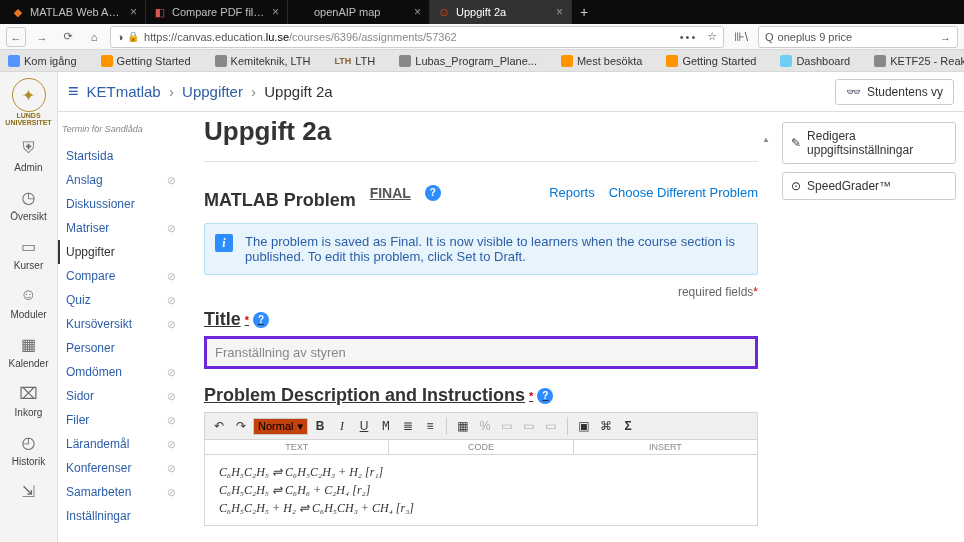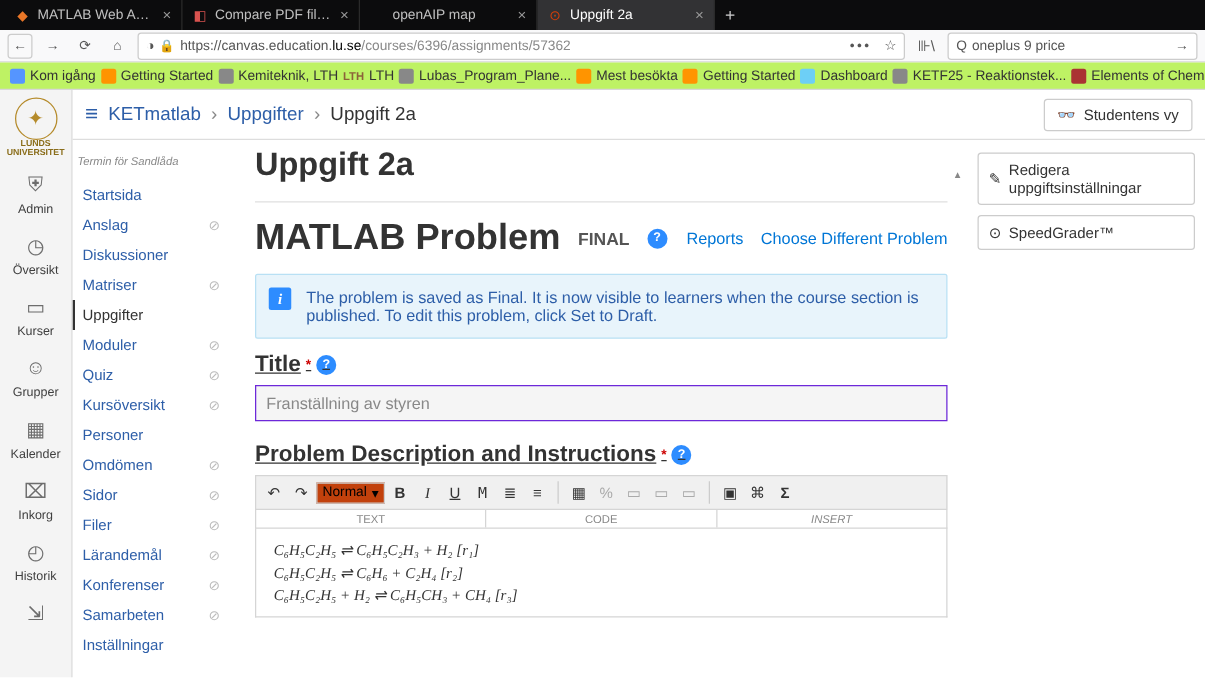--- a/index.html
+++ b/index.html
@@ -17,21 +17,21 @@
     .navicon { width: 20px; height: 20px; display: flex; align-items: center; justify-content: center; border: 1px solid #ccc; border-radius: 3px; color: #555; font-size: 11px; }
     .urlbar { flex: 1; height: 22px; border: 1px solid #ccc; border-radius: 3px; display: flex; align-items: center; padding: 0 6px; gap: 4px; font-size: 11px; color: #555; background: #fff; }
     .urlbar .lock { color: #12bc00; font-size: 10px; }
     .urlbar .domain { color: #000; }
     .urlbar .rest { color: #888; }
     .urlbar .meatballs { margin-left: auto; color: #555; letter-spacing: 2px; }
     .searchbar { width: 200px; height: 22px; border: 1px solid #ccc; border-radius: 3px; display: flex; align-items: center; padding: 0 6px; font-size: 11px; color: #555; background: #fff; }
     .searchbar .sq { margin-left: 4px; color: #555; flex:1; }
     .searchbar .arrow { color:#555; }
 
-    .bookmarks { height: 22px; background: #bef264; border-bottom: 1px solid #d7d7d7; display: flex; align-items: center; padding: 0 6px; gap: 0; overflow: hidden; }
+    .bookmarks { height: 22px; background: #e5e5e5; border-bottom: 1px solid #d7d7d7; display: flex; align-items: center; padding: 0 6px; gap: 20px; overflow: hidden; }
     .bm { display: flex; align-items: center; gap: 4px; font-size: 11px; color: #333; white-space: nowrap; padding: 0 2px; }
     .bm .bmicon { width: 12px; height: 12px; border-radius: 2px; display: inline-block; }
 
     .app { display: flex; height: calc(542px - 24px - 26px - 22px); }
 
     .globalnav { width: 58px; background: #f4f4f4; border-right: 1px solid #ddd; display: flex; flex-direction: column; align-items: center; gap: 4px; padding-top: 4px; }
     .gn-item { display: flex; flex-direction: column; align-items: center; gap: 2px; font-size: 10px; color: #3f3f3f; padding: 4px 0; width: 100%;}
     .gn-item.active { background: #e7ede7; }
     .gn-icon { width: 24px; height: 24px; display: flex; align-items: center; justify-content: center; color: #6d6d6d; font-size: 16px; }
     .gn-avatar { width: 28px; height:28px; border-radius:50%; background: linear-gradient(#d8c898,#b0a070); border:2px solid #6d6d6d; }
@@ -52,43 +52,43 @@
     .student-view { border:1px solid #ccc; border-radius:3px; padding:5px 10px; font-size:12px; color:#333; display:flex; align-items:center; gap:6px; background:#fff; }
 
     .content-body { flex:1; display:flex; overflow:hidden; }
     .main-col { flex:1; padding: 4px 16px 0 16px; overflow-y:auto; position:relative; }
     .side-col { width:190px; padding: 10px 8px; }
 
     .page-title { font-size: 26px; font-weight: 600; color:#333; margin-bottom: 14px; }
 
     .embed-frame { border-top: 1px solid #e0e0e0; position:relative; }
     .problem-header { display:flex; align-items:center; gap:14px; margin: 12px 0; }
-    .problem-header h2 { font-size: 29px; font-weight:700; color:#333; }
-    .status-final { font-weight:700; color:#555; font-size:14px; }
+    .problem-header h2 { font-size: 18px; font-weight:700; color:#333;margin-top:16px; }
+    .status-final { font-weight:700; color:#555; font-size:14px;text-decoration:underline; }
     .help-circle { width:16px; height:16px; border-radius:50%; background:#2d8cff; color:#fff; display:inline-flex; align-items:center; justify-content:center; font-size:10px; font-weight:bold; }
     .prob-links { margin-left:auto; display:flex; gap:14px; font-size:13px; color:#0076d6; }
 
     .info-banner { background:#e8f4fb; border:1px solid #b8e0f4; border-radius:2px; padding:10px 12px 10px 40px; position:relative; font-size:13px; color:#2d5ea8; margin-bottom:10px; }
     .info-banner .info-icon { position:absolute; left:10px; top:10px; width:18px; height:18px; background:#2d8cff; color:#fff; display:flex; align-items:center; justify-content:center; font-weight:bold; font-size:12px; border-radius:2px; font-family: serif; font-style: italic;}
 
     .req-fields { text-align:right; font-size:12px; color:#666; margin:6px 0; }
     .req-fields .ast { color:#c00; }
 
     .sect-label { font-size:18px; font-weight:700; color:#333; margin:10px 0 6px; display:flex; align-items:center; gap:4px;text-decoration:underline; }
     .sect-label .ast { color:#c00; font-size:11px; vertical-align: super;}
 
-    .title-input { width:100%; border:1px solid #6d28d9; background:#f5f5f5; padding:6px 8px; font-size:13px; color:#888; margin-bottom:6px; }
+    .title-input { width:100%; border:3px solid #6d28d9; background:#f5f5f5; padding:6px 8px; font-size:13px; color:#888; margin-bottom:6px; }
 
     .rte-toolbar { border:1px solid #d5d5d5; background:#f0f0f0; display:flex; align-items:center; height:28px; padding:0 4px; gap:2px; font-size:12px; }
     .rte-btn { width:20px; height:20px; display:flex; align-items:center; justify-content:center; color:#333; }
     .rte-select { border:1px solid #ccc; background:#c2410c; padding:1px 4px; font-size:11px; display:flex; align-items:center; gap:4px; }
     .rte-sep { width:1px; background:#ccc; height:18px; margin:0 4px; }
     .rte-labels { display:flex; border:1px solid #d5d5d5; border-top:none; font-size:9px; color:#888; }
     .rte-labels > div { flex:1; text-align:center; padding:2px; border-right:1px solid #d5d5d5; }
-    .rte-labels > div:last-child { border-right:none;font-style:italic; }
+    .rte-labels > div:last-child { border-right:none; }
 
     .rte-body { border:1px solid #d5d5d5; border-top:none; padding:8px; font-size:12px; color:#333; line-height:1.5; }
     .rte-body .eq { font-family: 'Times New Roman', serif; font-style:italic; padding-left:6px; }
 
     .side-btn { width:100%; border:1px solid #ccc; border-radius:3px; padding:6px 8px; font-size:12px; color:#333; background:#fff; display:flex; align-items:center; gap:6px; margin-bottom:8px; text-align:left; }
     .scroll-arrow { position:absolute; right:2px; width:12px; height:12px; color:#888; font-size:9px; text-align:center;}
   </style>
 </head>
 <body>
 
@@ -196,21 +196,21 @@
     <div class="gn-item">
         <div class="gn-icon">◷</div>
         <span>Översikt</span>
       </div>
     <div class="gn-item">
         <div class="gn-icon">▭</div>
         <span>Kurser</span>
       </div>
     <div class="gn-item">
         <div class="gn-icon">☺</div>
-        <span>Grupper</span>
+        <span>Moduler</span>
       </div>
     <div class="gn-item">
         <div class="gn-icon">▦</div>
         <span>Kalender</span>
       </div>
     <div class="gn-item">
         <div class="gn-icon">⌧</div>
         <span>Inkorg</span>
       </div>
     <div class="gn-item">
@@ -256,21 +256,21 @@
               <span>Diskussioner</span>
             </li>
             <li class="cnav-item">
               <span>Matriser</span>
               <span class="hidden-eye">⊘</span>
             </li>
             <li class="cnav-item current">
               <span>Uppgifter</span>
             </li>
             <li class="cnav-item">
-              <span>Moduler</span>
+              <span>Compare</span>
               <span class="hidden-eye">⊘</span>
             </li>
             <li class="cnav-item">
               <span>Quiz</span>
               <span class="hidden-eye">⊘</span>
             </li>
             <li class="cnav-item">
               <span>Kursöversikt</span>
               <span class="hidden-eye">⊘</span>
             </li>
@@ -319,20 +319,23 @@
               <a>Reports</a>
               <a>Choose Different Problem</a>
             </div>
           </div>
 
           <div class="info-banner">
             <span class="info-icon">i</span>
             <span>The problem is saved as Final. It is now visible to learners when the course section is published. To edit this problem, click Set to Draft.</span>
           </div>
 
+          <div class="req-fields">
+            <span>required fields</span><span class="ast">*</span>
+          </div>
 
           <div class="sect-label">
             <span>Title</span>
               <span class="ast">*</span>
             <span class="help-circle">?</span>
           </div>
           <input class="title-input" value="Franställning av styren" style="">
 
           <div class="sect-label">
             <span>Problem Description and Instructions</span>

